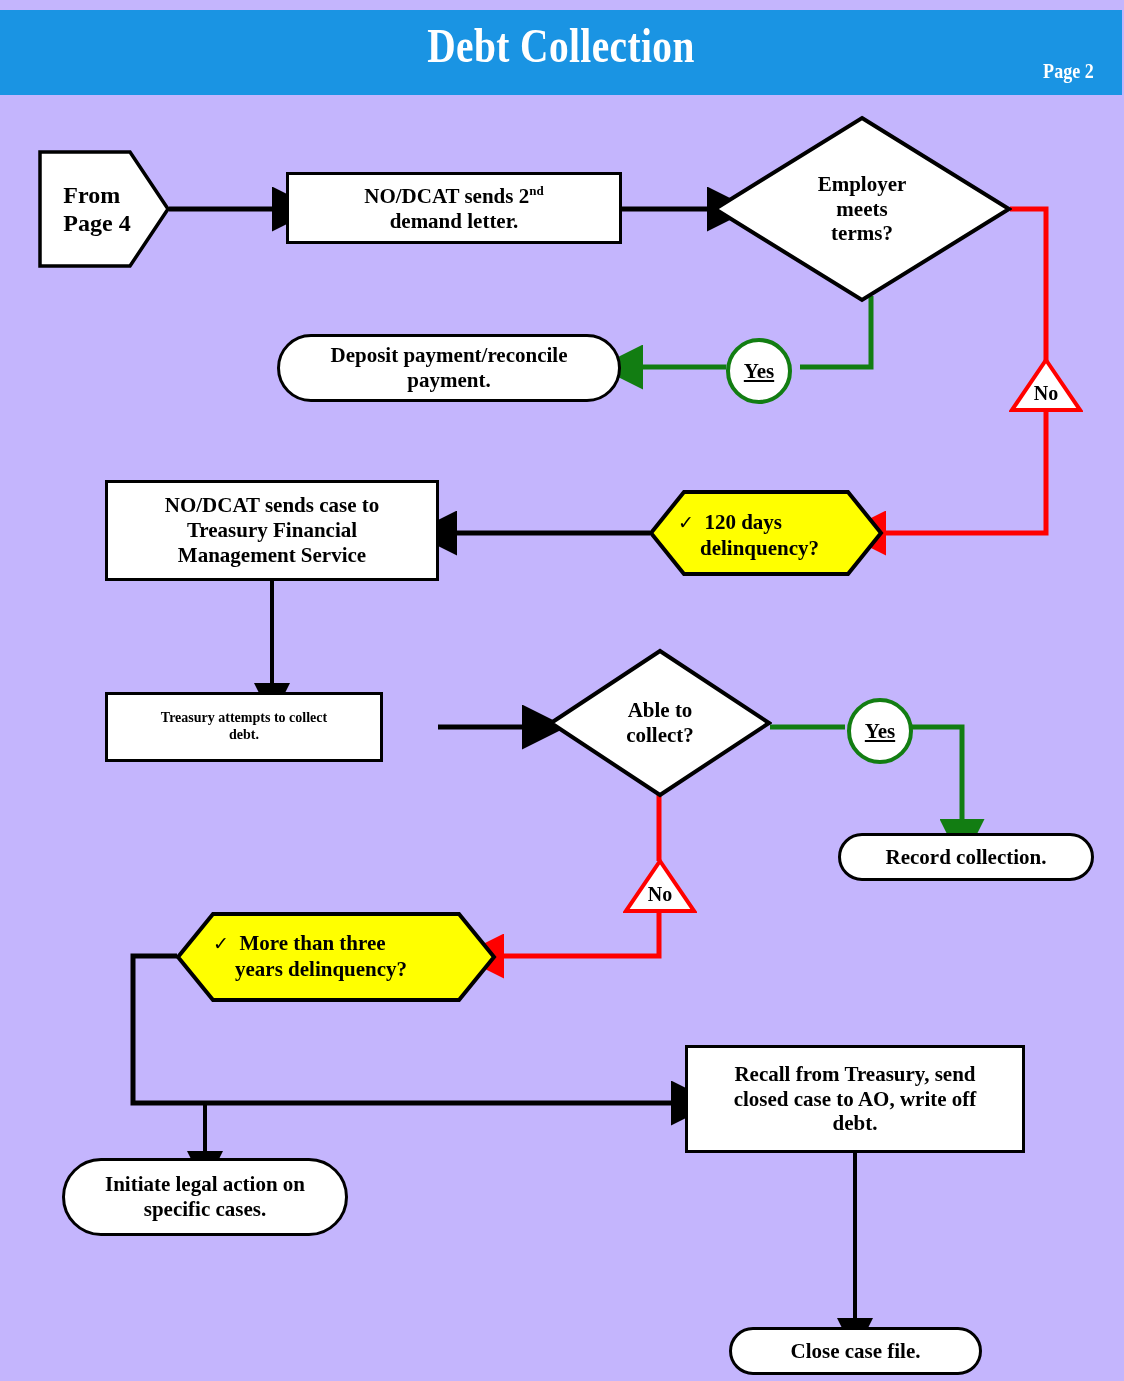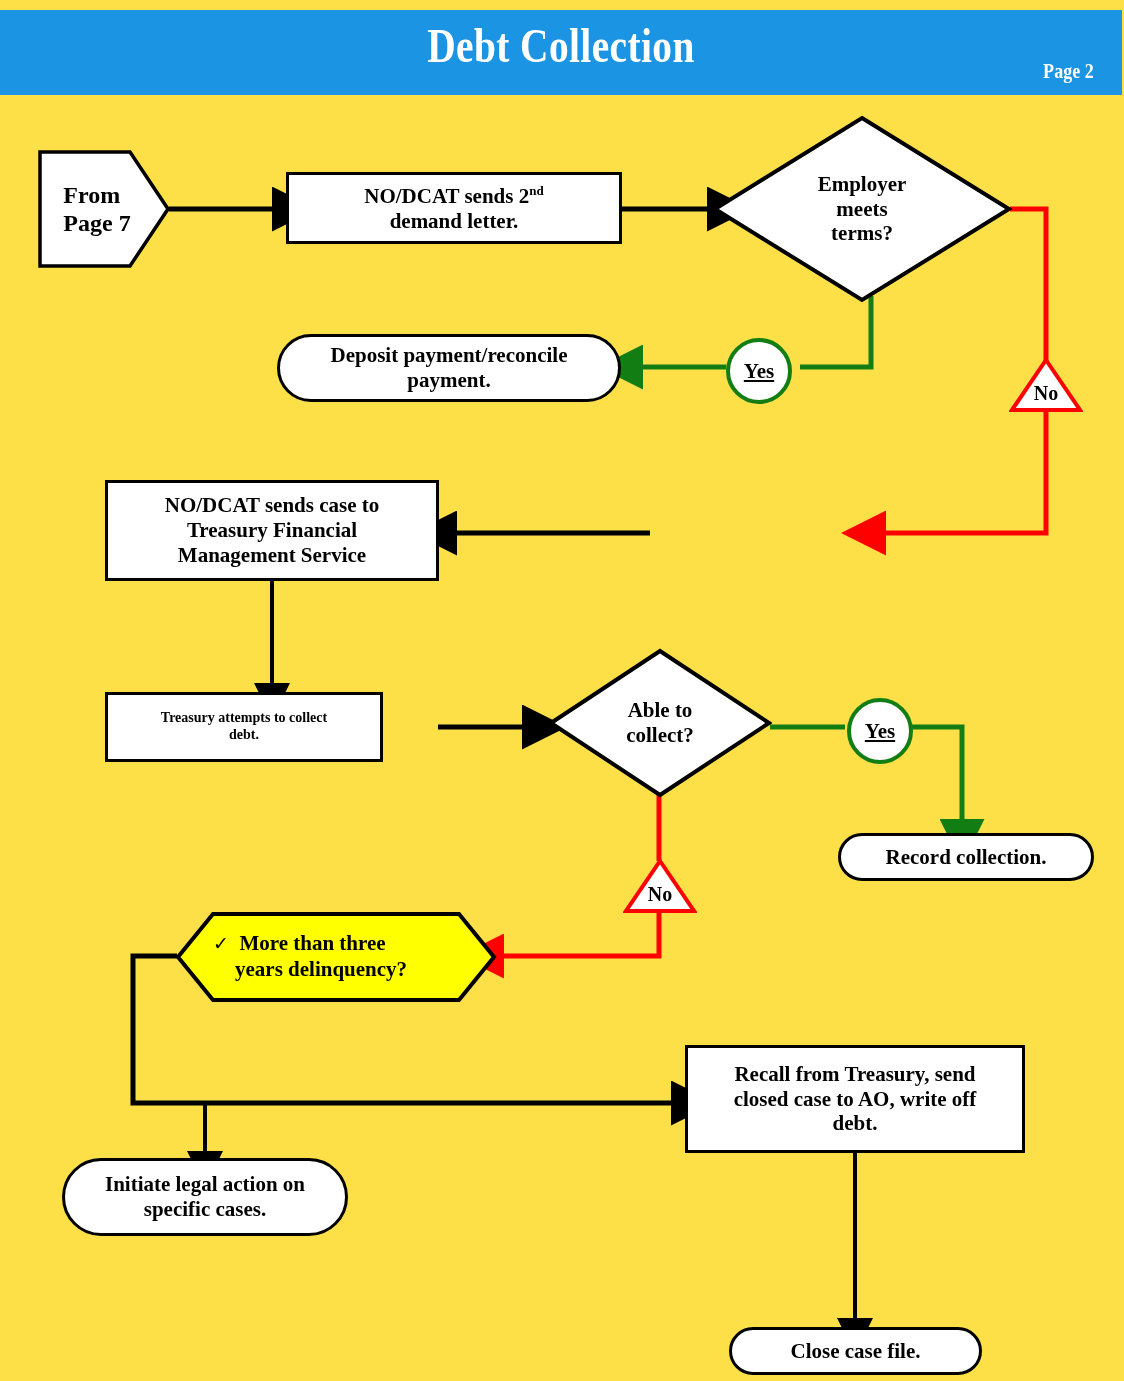--- a/index.html
+++ b/index.html
@@ -7,21 +7,21 @@
     padding: 0;
     background: #ffffff;
   }
   body {
     font-family: "Liberation Serif", "DejaVu Serif", serif;
   }
   #page {
     position: relative;
     width: 1124px;
     height: 1381px;
-    background: #fde047;
+    background: #c4b5fd;
     overflow: hidden;
   }
   
   #banner {
     position: absolute;
     left: 0;
     top: 10px;
     width: 1122px;
     height: 85px;
     background: #1a94e3;
@@ -177,21 +177,21 @@
 
     <path d="M855,1153 L855,1322" stroke="#000000" stroke-width="4" fill="none" marker-end="url(#ah-black)"></path>
   </svg>
 
   <div class="node" style="left:38px; top:150px; width:132px; height:118px; font-size:24px;">
     <svg width="132" height="118" viewBox="0 0 132 118" style="position:absolute;left:0;top:0;">
       <path d="M2,2 L92,2 L130,59 L92,116 L2,116 Z" fill="#ffffff" stroke="#000000" stroke-width="3.5"></path>
     </svg>
     <div style="position:relative; z-index:2; text-align:left; margin-left:-14px;">
       <div>From</div>
-      <div>Page 7</div>
+      <div>Page 4</div>
     </div>
   </div>
 
   <div class="node rect" style="left:286px; top:172px; width:336px; height:72px; font-size:21px;">
     <span class="txt">
       <span>NO/DCAT sends 2</span><sup>nd</sup><br>
       <span>demand letter.</span>
     </span>
   </div>
 
@@ -217,20 +217,29 @@
     <span class="tri-text">No</span>
   </div>
 
   <div class="node stadium" style="left:277px; top:334px; width:344px; height:68px; font-size:21px;">
     <span class="txt">
       <span>Deposit payment/reconcile</span><br>
       <span>payment.</span>
     </span>
   </div>
 
+  <div class="node" style="left:648px; top:489px; width:236px; height:88px;">
+    <svg width="236" height="88" viewBox="0 0 236 88" style="position:absolute;left:0;top:0;">
+      <path d="M36,3 L200,3 L233,44 L200,85 L36,85 L3,44 Z" fill="#ffff00" stroke="#000000" stroke-width="4"></path>
+    </svg>
+    <div class="hex-label" style="left:30px; top:20px; text-align:left;">
+      <div><span class="chk">✓</span>&nbsp; <span>120 days</span></div>
+      <div style="margin-left:22px;"><span>delinquency?</span></div>
+    </div>
+  </div>
 
   <div class="node rect" style="left:105px; top:480px; width:334px; height:101px; font-size:21px;">
     <span class="txt">
       <span>NO/DCAT sends case to</span><br>
       <span>Treasury Financial</span><br>
       <span>Management Service</span>
     </span>
   </div>
 
   <div class="node rect" style="left:105px; top:692px; width:278px; height:70px; font-size:14px;">

